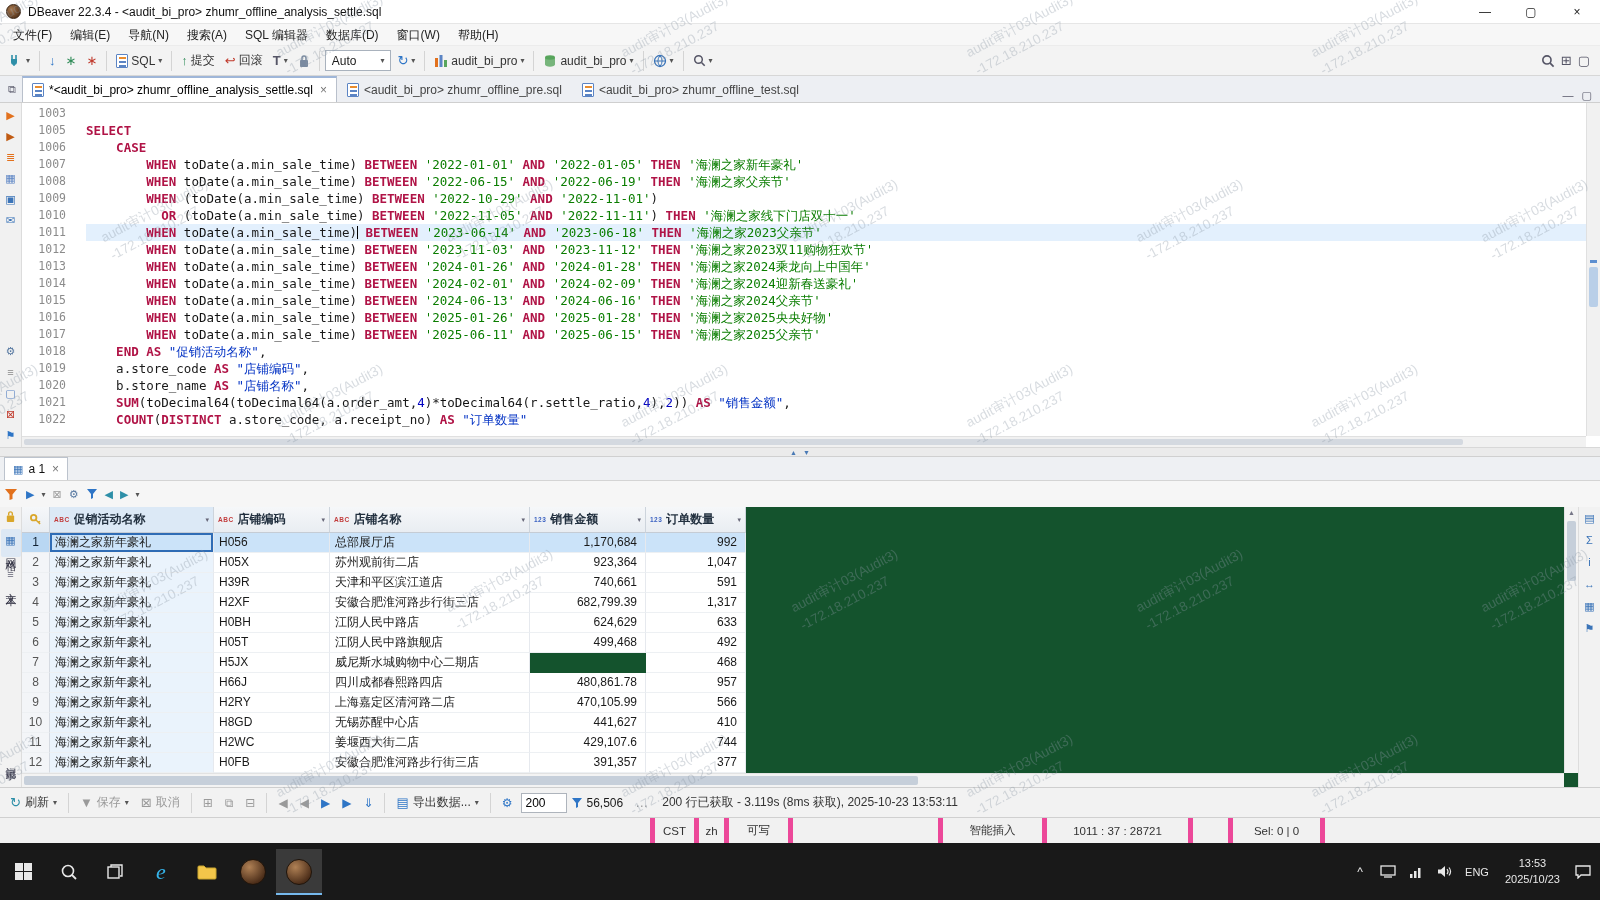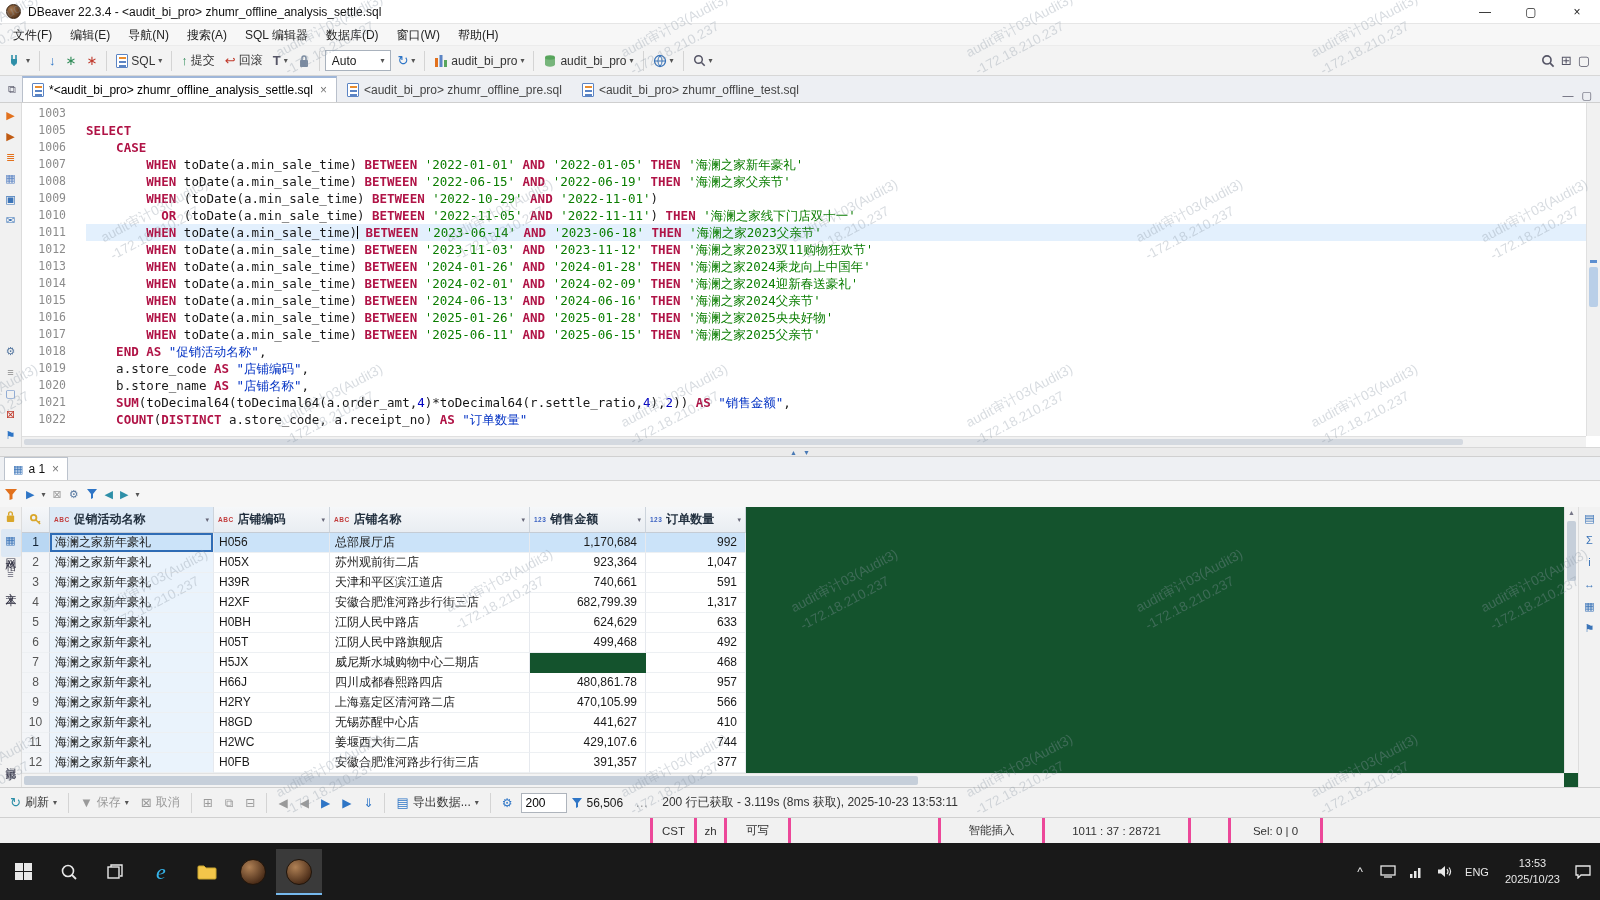--- a/index.html
+++ b/index.html
@@ -109,21 +109,21 @@
 
 .res-toolbar{position:absolute;left:0;right:0;bottom:0;height:30px;background:#f2f2f2;border-top:1px solid #cfcfcf;display:flex;align-items:center;padding:0 6px;gap:4px}
 .rtbtn{display:flex;align-items:center;gap:4px;height:22px;padding:0 4px;font-size:12px;color:#333;white-space:nowrap}
 .rtbtn.dis{color:#9a9a9a}
 .rtinput{width:46px;height:20px;border:1px solid #aeb4bc;background:#fff;font-size:12px;padding:0 4px;font-family:inherit}
 .rtstatus{margin-left:10px;color:#333;font-size:12px;white-space:nowrap}
 .ic-blue{color:#2e75c6}.ic-gray{color:#9a9a9a}.ic-teal{color:#2e8fa8}.ic-green{color:#2e8b57}.ic-red{color:#c0392b}
 
 .statusbar{position:absolute;top:817px;left:0;right:0;height:26px;background:#f1f1f1;border-top:1px solid #d0d0d0;display:flex;align-items:stretch}
 .sb-spacer{flex:1}
-.seg{border-left:3px solid #ec4899;display:flex;align-items:center;justify-content:center;font-size:11.5px;color:#333;white-space:nowrap}
+.seg{border-left:5px solid #ec4899;display:flex;align-items:center;justify-content:center;font-size:11.5px;color:#333;white-space:nowrap}
 
 .taskbar{position:absolute;top:843px;left:0;right:0;height:57px;background:#191919;display:flex;align-items:center;color:#e8e8e8}
 .tk-item{width:46px;height:46px;display:flex;align-items:center;justify-content:center}
 .tk-item.active{background:#3a3a3a;box-shadow:inset 0 -2px 0 #76b9ed}
 .tk-beaver{width:26px;height:26px;border-radius:50%;background:radial-gradient(circle at 35% 30%,#b08155,#4a2c18 75%);border:1px solid #20140a}
 .tray{margin-left:auto;display:flex;align-items:center;gap:2px;padding-right:4px}
 .tray-ico{width:26px;height:40px;display:flex;align-items:center;justify-content:center;font-size:12px;color:#e8e8e8}
 .tk-eng{font-size:11px;padding:0 6px}
 .clock{display:flex;flex-direction:column;align-items:center;justify-content:center;font-size:11px;line-height:1.4;padding:0 8px}
 .ie-e{font-size:22px;font-style:italic;color:#35b4ea;font-family:"Liberation Serif",serif}

